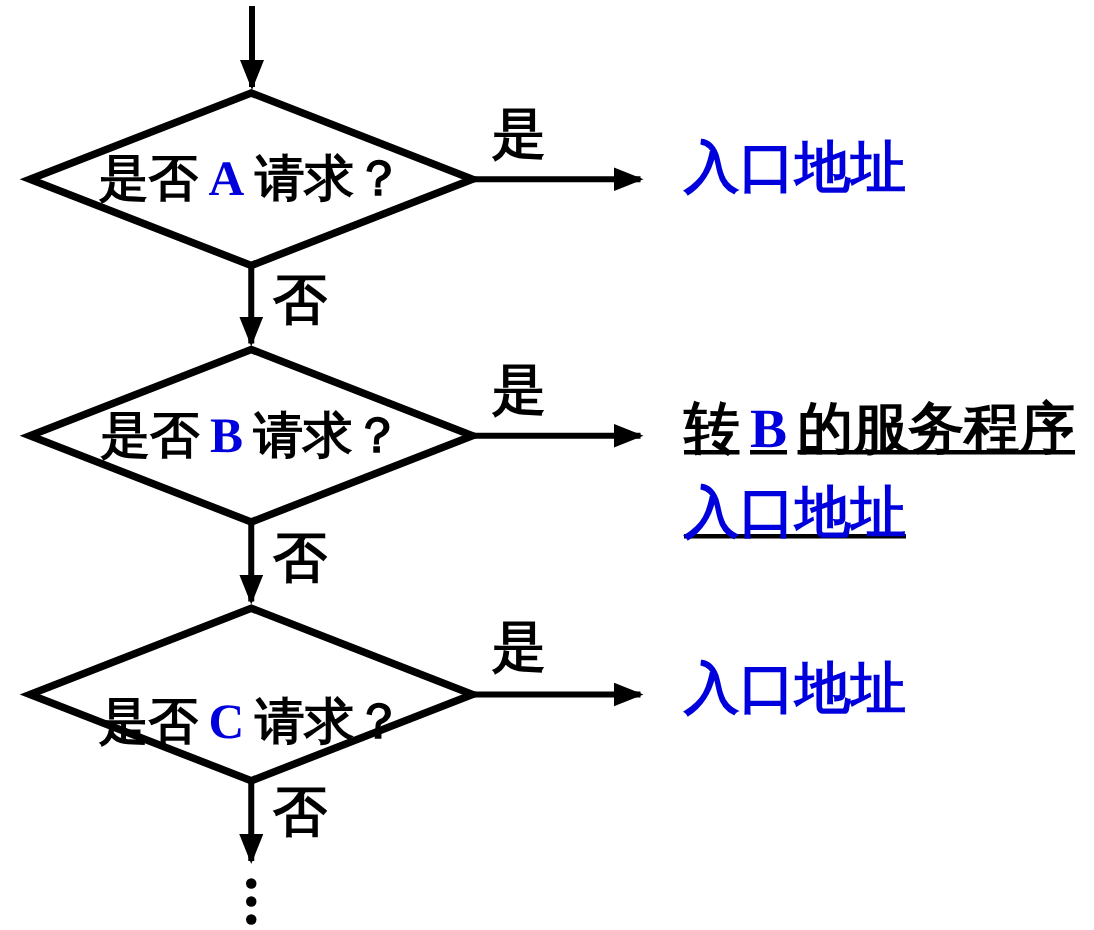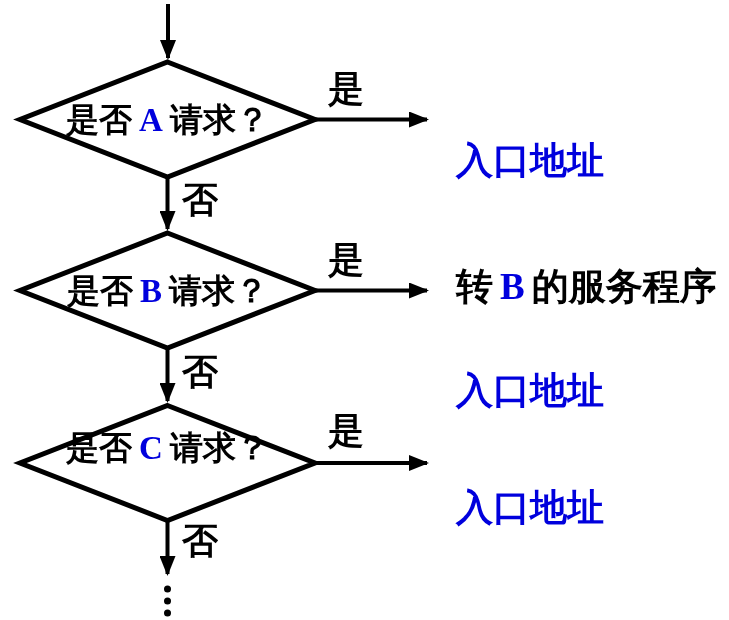--- a/index.html
+++ b/index.html
@@ -40,28 +40,28 @@
 
   .result {
     position: absolute;
     left: 456px;
     font-size: 37px;
     line-height: 56px;
     font-weight: bold;
     color: #000000;
     white-space: nowrap;
   }
-  .result .line2 { color: var(--accent-blue, #0000dd); margin-top: 48px; }
+  .result .line2 { color: var(--accent-blue, #0000dd); }
 
   
-  #dl-a { top: 100px; } #dl-b { top: 271px; } #dl-c { top: 428px; }
+  #dl-a { top: 100px; } #dl-b { top: 271px; } #dl-c { top: 462px; }
   #yes-a { left: 324px; top: 69px; }  #no-a { left: 178px; top: 180px; }
   #yes-b { left: 324px; top: 240px; } #no-b { left: 178px; top: 352px; }
   #yes-c { left: 324px; top: 411px; } #no-c { left: 178px; top: 521px; }
-  #res-a { top: 85px; } #res-b { top: 259px; } #res-c { top: 432px; }
+  #res-a { top: 85px; } #res-b { top: 259px; text-decoration: underline; } #res-c { top: 432px; }
 </style>
 </head>
 <body>
 
 <div class="canvas">
 
   <svg width="729" height="620" viewBox="0 0 729 620" xmlns="http://www.w3.org/2000/svg">
     <defs>
       <marker id="arrow" viewBox="0 0 10 8" refX="9" refY="4" markerWidth="5" markerHeight="4" orient="auto-start-reverse">
         <path d="M0,0 L10,4 L0,8 z" fill="#000000"></path>

